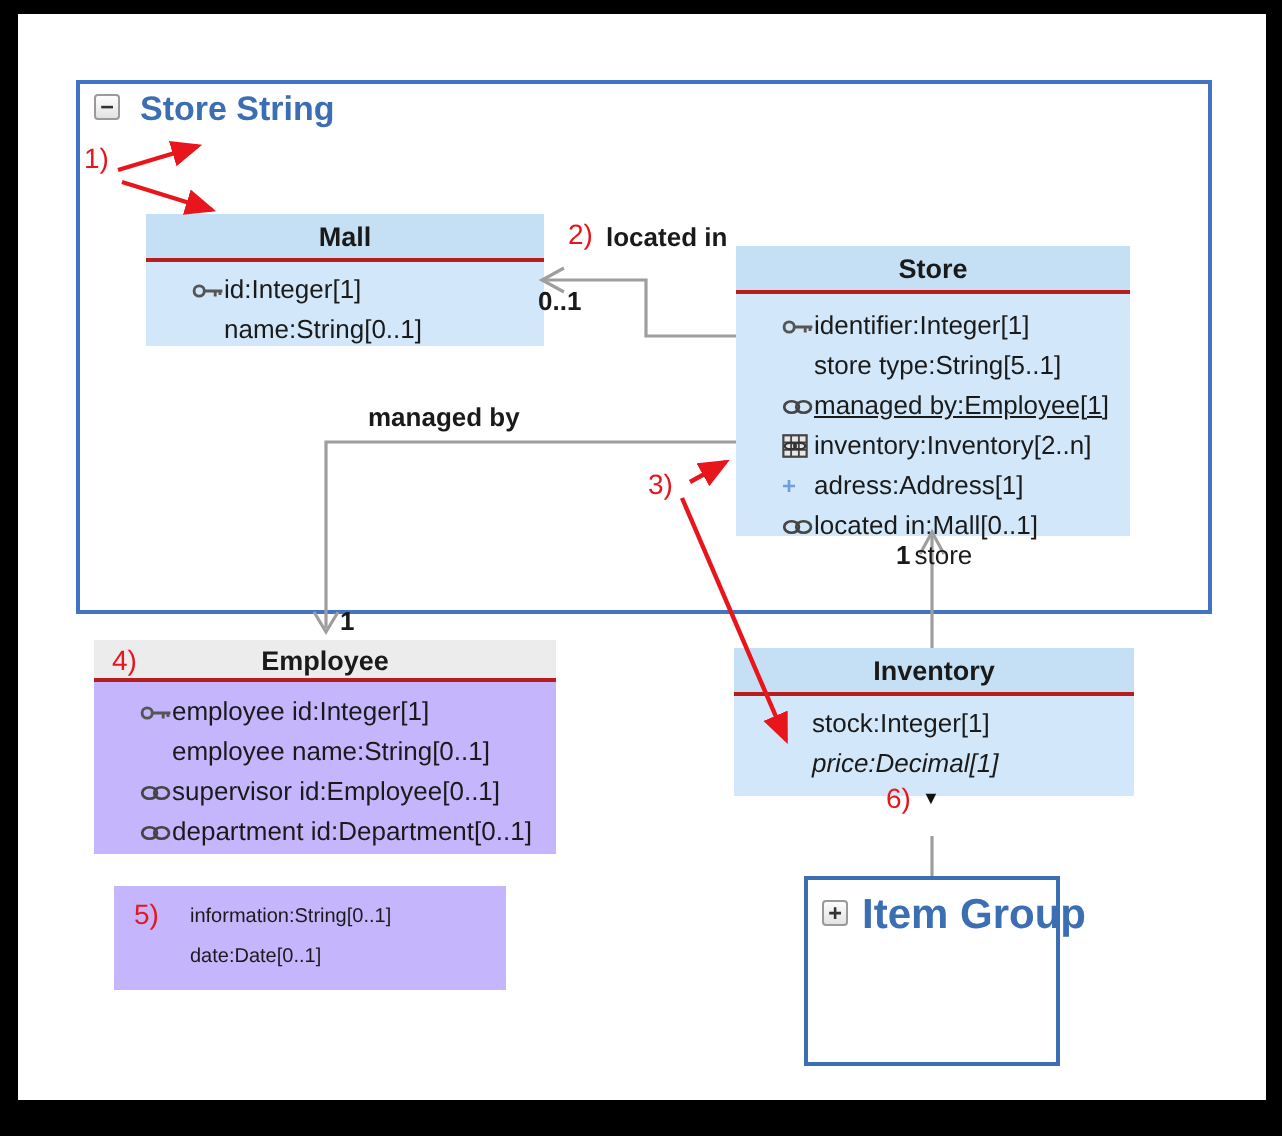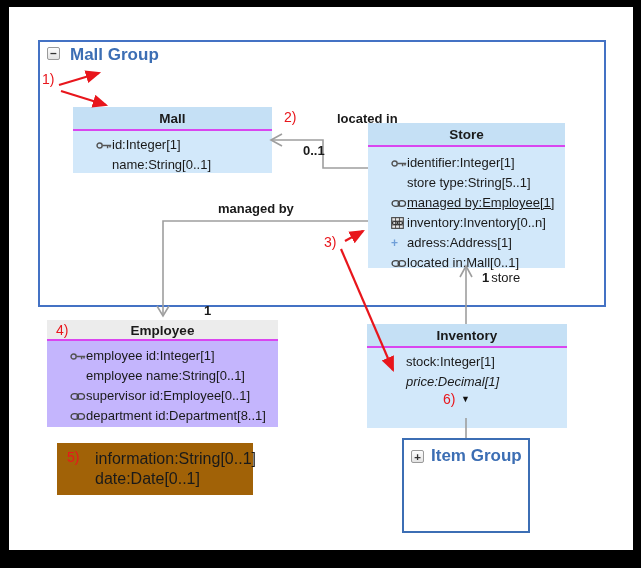--- a/index.html
+++ b/index.html
@@ -16,58 +16,58 @@
     width:13px;height:13px;border:1px solid #9a9a9a;background:linear-gradient(#fdfdfd,#e3e3e3);
     font:bold 11px "DejaVu Sans Mono",monospace;color:#333;text-align:center;line-height:12px;
     border-radius:2px;box-sizing:border-box;
   }
   .group-title{font-weight:bold;font-size:17px;color:#3c6eb4;white-space:nowrap;}
 
   
   .cls{z-index:2;}
   .cls .hdr{
     height:24px;line-height:24px;text-align:center;font-weight:bold;font-size:13.5px;color:#1a1a1a;
-    border-bottom:2px solid #d946ef;box-sizing:border-box;
+    border-bottom:2px solid #b91c1c;box-sizing:border-box;
   }
   .cls .body{box-sizing:border-box;padding-top:4px;padding-left:16px;}
   .row{height:20px;line-height:20px;display:flex;align-items:center;font-size:13px;color:#1a1a1a;white-space:nowrap;}
   .row .ric{width:23px;padding-left:7px;display:inline-flex;align-items:center;justify-content:flex-start;flex:0 0 auto;box-sizing:border-box;}
   .row .rtx{flex:0 0 auto;}
   .blue-cls .hdr{background:#c5e0f5;}
   .blue-cls .body{background:#d2e8fa;}
   .gray-cls .hdr{background:#ececec;height:21px;line-height:21px;}
   .gray-cls .body{background:#c4b5fd;}
   .u{text-decoration:underline;}
   .it{font-style:italic;}
   .plusglyph{color:#6f9fd8;font-weight:bold;font-size:12px;}
 
   
-  .float-box{background:#a16207;z-index:2;font-size:16px;color:#1a1a1a;}
+  .float-box{background:#c4b5fd;z-index:2;font-size:10px;color:#1a1a1a;}
   .float-box .fline{height:20px;line-height:20px;padding-left:38px;white-space:nowrap;}
 
   
-  .elabel{font-size:13px;font-weight:bold;color:#1a1a1a;z-index:6;white-space:nowrap;margin-left:34px;}
+  .elabel{font-size:13px;font-weight:bold;color:#1a1a1a;z-index:6;white-space:nowrap;}
   .elabel .thin{font-weight:normal;}
 
   
   .rnote{font-size:14px;color:#e8161c;z-index:8;font-weight:normal;white-space:nowrap;}
   .tri{font-size:9px;color:#111;z-index:6;}
 
   svg.overlay{position:absolute;left:0;top:0;z-index:5;pointer-events:none;}
   svg.redlayer{position:absolute;left:0;top:0;z-index:7;pointer-events:none;}
   .icon-svg{display:block;}
 </style>
 </head>
 <body>
 
 <div id="canvas"></div>
 
 <div class="abs group-box" style="left:38px;top:40px;width:564px;height:263px;"></div>
 <div class="abs toggle-box" style="left:47px;top:47px;z-index:3;">−</div>
-<div class="abs group-title" style="left:70px;top:45px;z-index:3;">Mall Group</div>
+<div class="abs group-title" style="left:70px;top:45px;z-index:3;">Store String</div>
 
 <div class="abs cls blue-cls" style="left:73px;top:107px;width:199px;">
   <div class="hdr">Mall</div>
   <div class="body" style="height:42px;">
     <div class="row">
       <span class="ric">
         <svg class="icon-svg" width="16" height="9" viewBox="0 0 20 11">
             <circle cx="4.5" cy="5.5" r="3.2" fill="none" stroke="#555" stroke-width="1.8"></circle>
             <path d="M8 5.5 H19 M14.5 5.5 V9 M17.5 5.5 V8" fill="none" stroke="#555" stroke-width="1.8"></path>
           </svg>
@@ -108,21 +108,21 @@
     </div>
     <div class="row">
       <span class="ric">
         <svg class="icon-svg" width="13" height="12" viewBox="0 0 14 13">
             <rect x="0.7" y="0.7" width="12.6" height="11.6" fill="#e8e8e8" stroke="#444" stroke-width="1.2"></rect>
             <path d="M0.7 4.5 H13.3 M0.7 8.6 H13.3 M4.9 0.7 V12.3 M9.1 0.7 V12.3" stroke="#444" stroke-width="1"></path>
             <ellipse cx="4.5" cy="6.5" rx="3" ry="1.7" fill="none" stroke="#333" stroke-width="1.2"></ellipse>
             <ellipse cx="9.5" cy="6.5" rx="3" ry="1.7" fill="none" stroke="#333" stroke-width="1.2"></ellipse>
           </svg>
       </span>
-      <span class="rtx">inventory:Inventory[0..n]</span>
+      <span class="rtx">inventory:Inventory[2..n]</span>
     </div>
     <div class="row">
       <span class="ric plusglyph">+</span>
       <span class="rtx">adress:Address[1]</span>
     </div>
     <div class="row">
       <span class="ric">
         <svg class="icon-svg" width="16" height="9" viewBox="0 0 20 11">
             <ellipse cx="6" cy="5.5" rx="4.6" ry="3.6" fill="none" stroke="#444" stroke-width="1.7"></ellipse>
             <ellipse cx="13.5" cy="5.5" rx="4.6" ry="3.6" fill="none" stroke="#444" stroke-width="1.7"></ellipse>
@@ -158,43 +158,43 @@
       </span>
       <span class="rtx">supervisor id:Employee[0..1]</span>
     </div>
     <div class="row">
       <span class="ric">
         <svg class="icon-svg" width="16" height="9" viewBox="0 0 20 11">
             <ellipse cx="6" cy="5.5" rx="4.6" ry="3.6" fill="none" stroke="#444" stroke-width="1.7"></ellipse>
             <ellipse cx="13.5" cy="5.5" rx="4.6" ry="3.6" fill="none" stroke="#444" stroke-width="1.7"></ellipse>
           </svg>
       </span>
-      <span class="rtx">department id:Department[8..1]</span>
+      <span class="rtx">department id:Department[0..1]</span>
     </div>
   </div>
 </div>
 
 <div class="abs cls blue-cls" style="left:367px;top:324px;width:200px;border-radius:28px;">
   <div class="hdr">Inventory</div>
-  <div class="body" style="height:80px;padding-top:4px;text-align:right;">
+  <div class="body" style="height:50px;padding-top:4px;text-align:right;">
     <div class="row">
       <span class="ric"></span>
       <span class="rtx">stock:Integer[1]</span>
     </div>
     <div class="row">
       <span class="ric"></span>
       <span class="rtx it">price:Decimal[1]</span>
     </div>
   </div>
 </div>
 <div class="abs tri" style="left:461px;top:394px;z-index:6;">▼</div>
 
 <div class="abs group-box" style="left:402px;top:438px;width:124px;height:91px;background:#fff;z-index:2;border-color:#3c6eb4;"></div>
 <div class="abs toggle-box" style="left:411px;top:450px;z-index:3;">+</div>
-<div class="abs group-title" style="left:431px;top:446px;z-index:3;font-size:17px;">Item Group</div>
+<div class="abs group-title" style="left:431px;top:446px;z-index:3;font-size:21px;">Item Group</div>
 
 <div class="abs float-box" style="left:57px;top:443px;width:196px;height:52px;padding-top:6px;box-sizing:border-box;">
   <div class="fline">information:String[0..1]</div>
   <div class="fline">date:Date[0..1]</div>
 </div>
 
 <svg class="overlay" width="641" height="568">
 
   <path d="M368 168 L323 168 L323 140 L272 140" fill="none" stroke="#9e9e9e" stroke-width="1.6"></path>
   <path d="M282 134 L271 140 L282 146" fill="none" stroke="#9e9e9e" stroke-width="1.6"></path>

